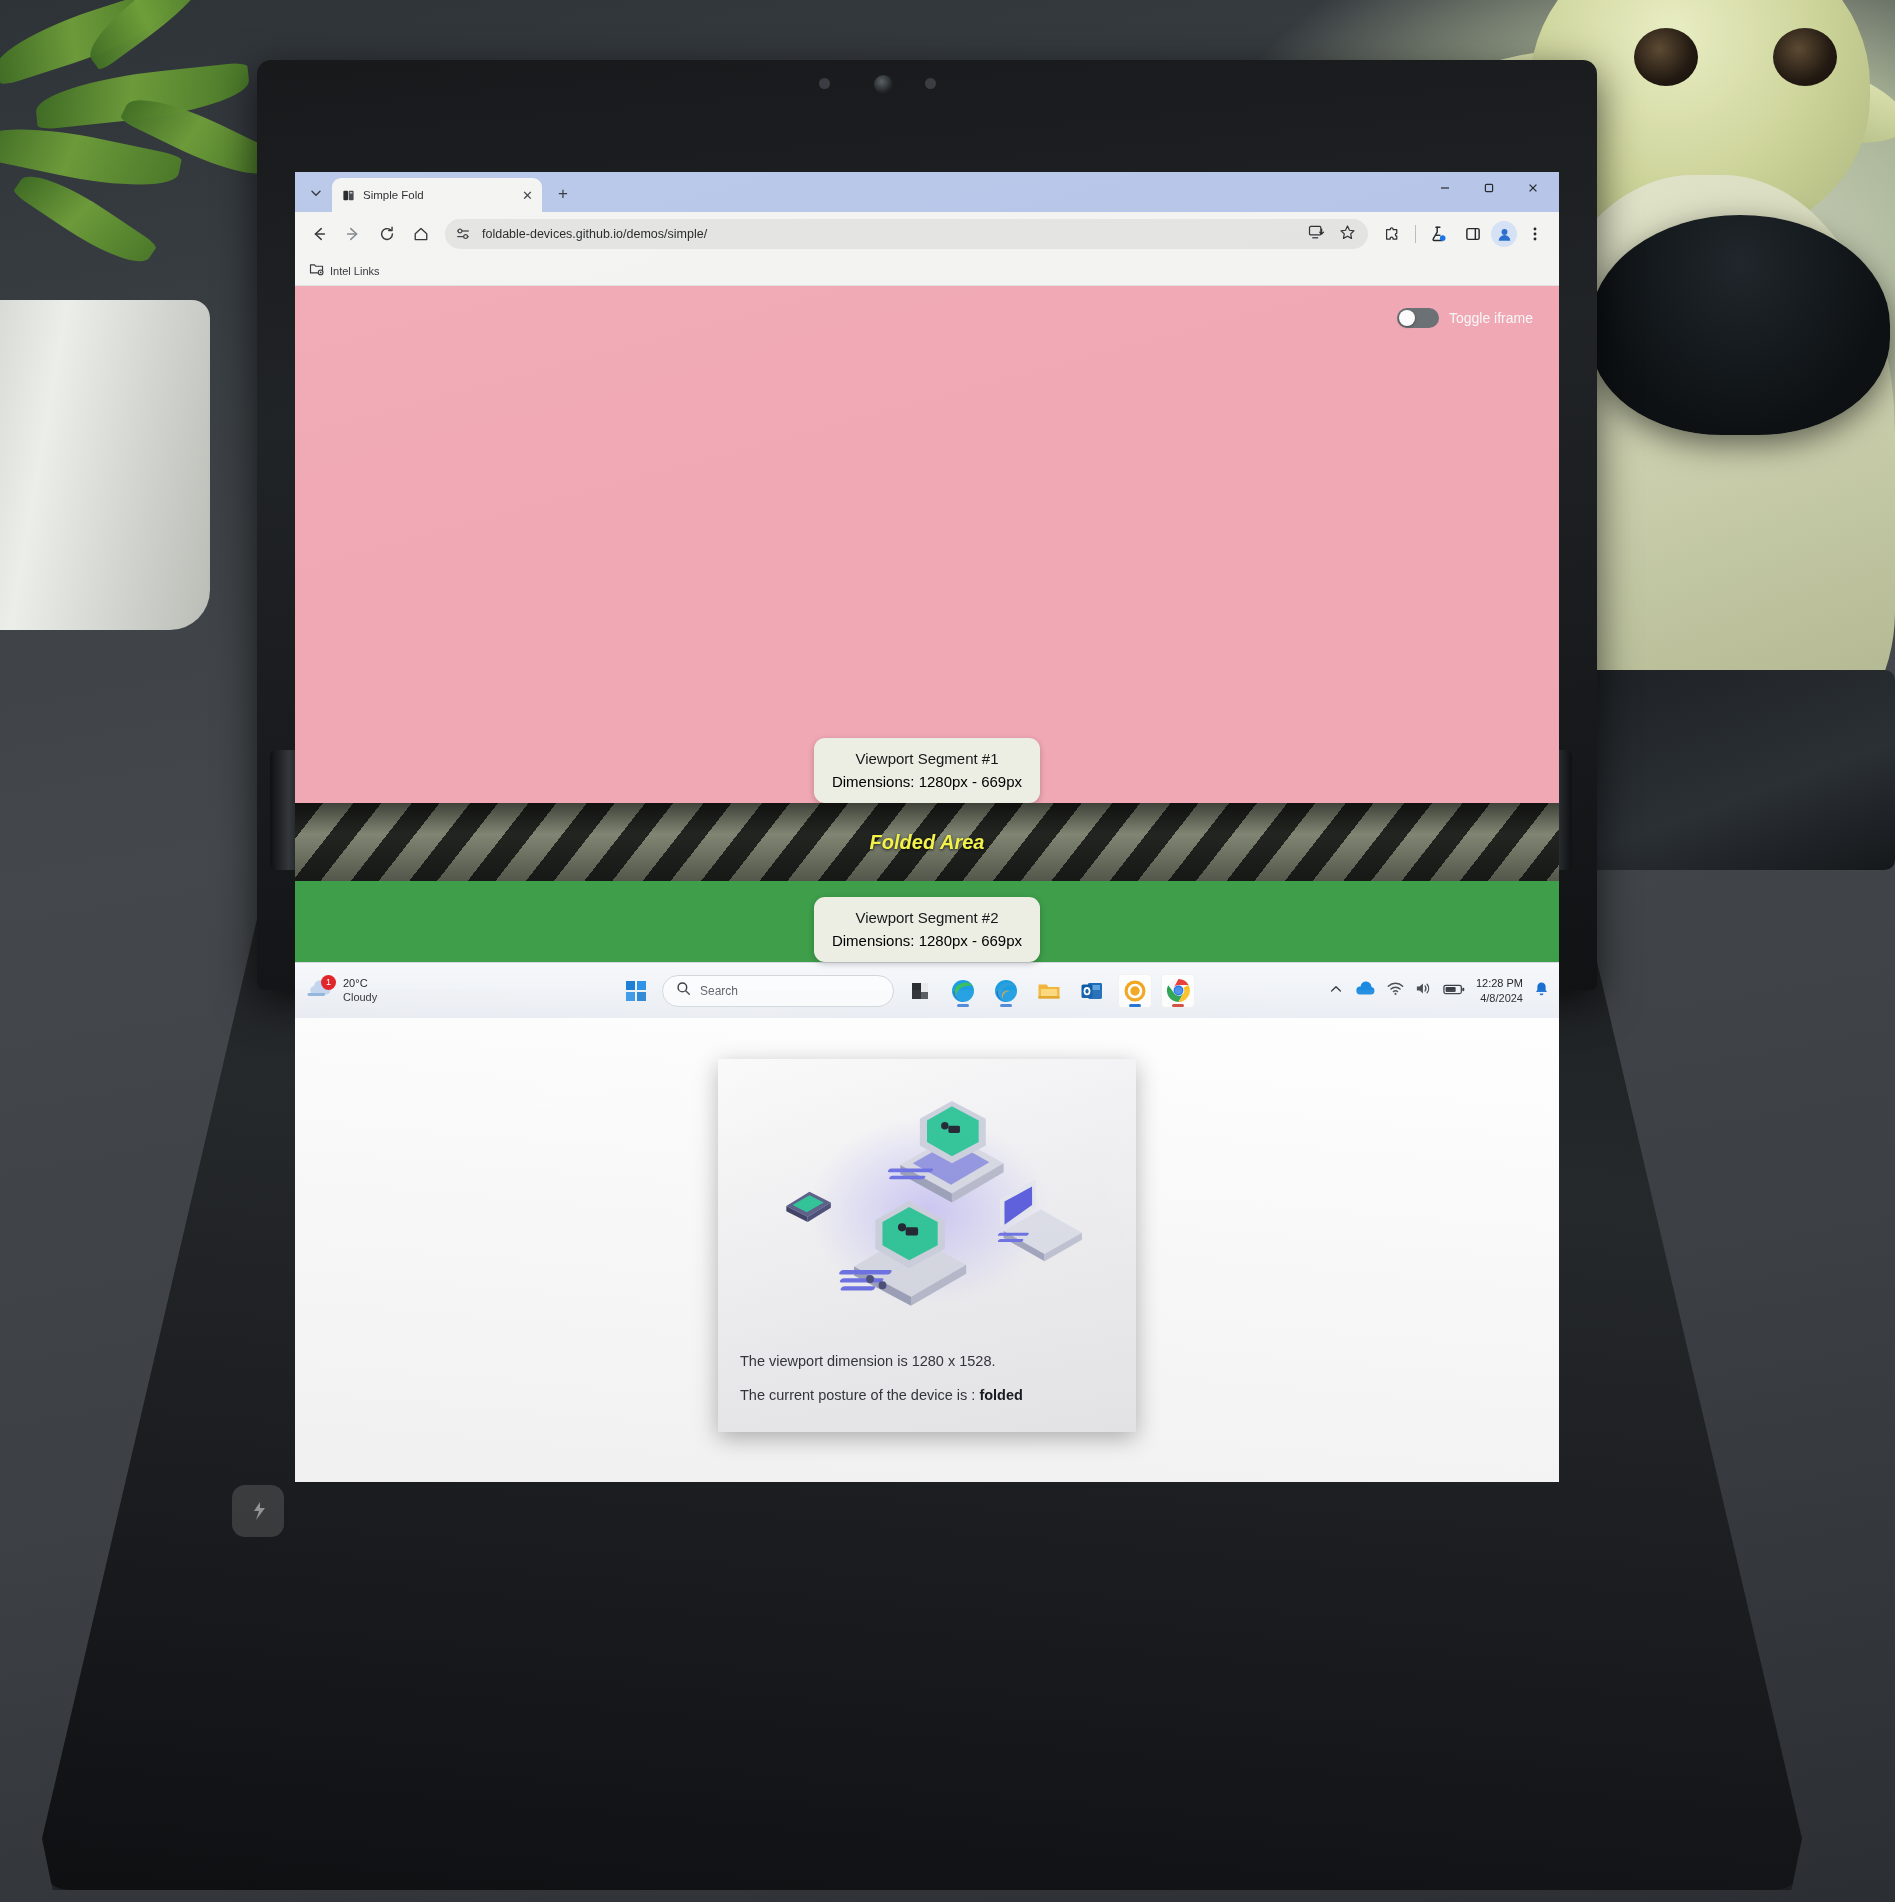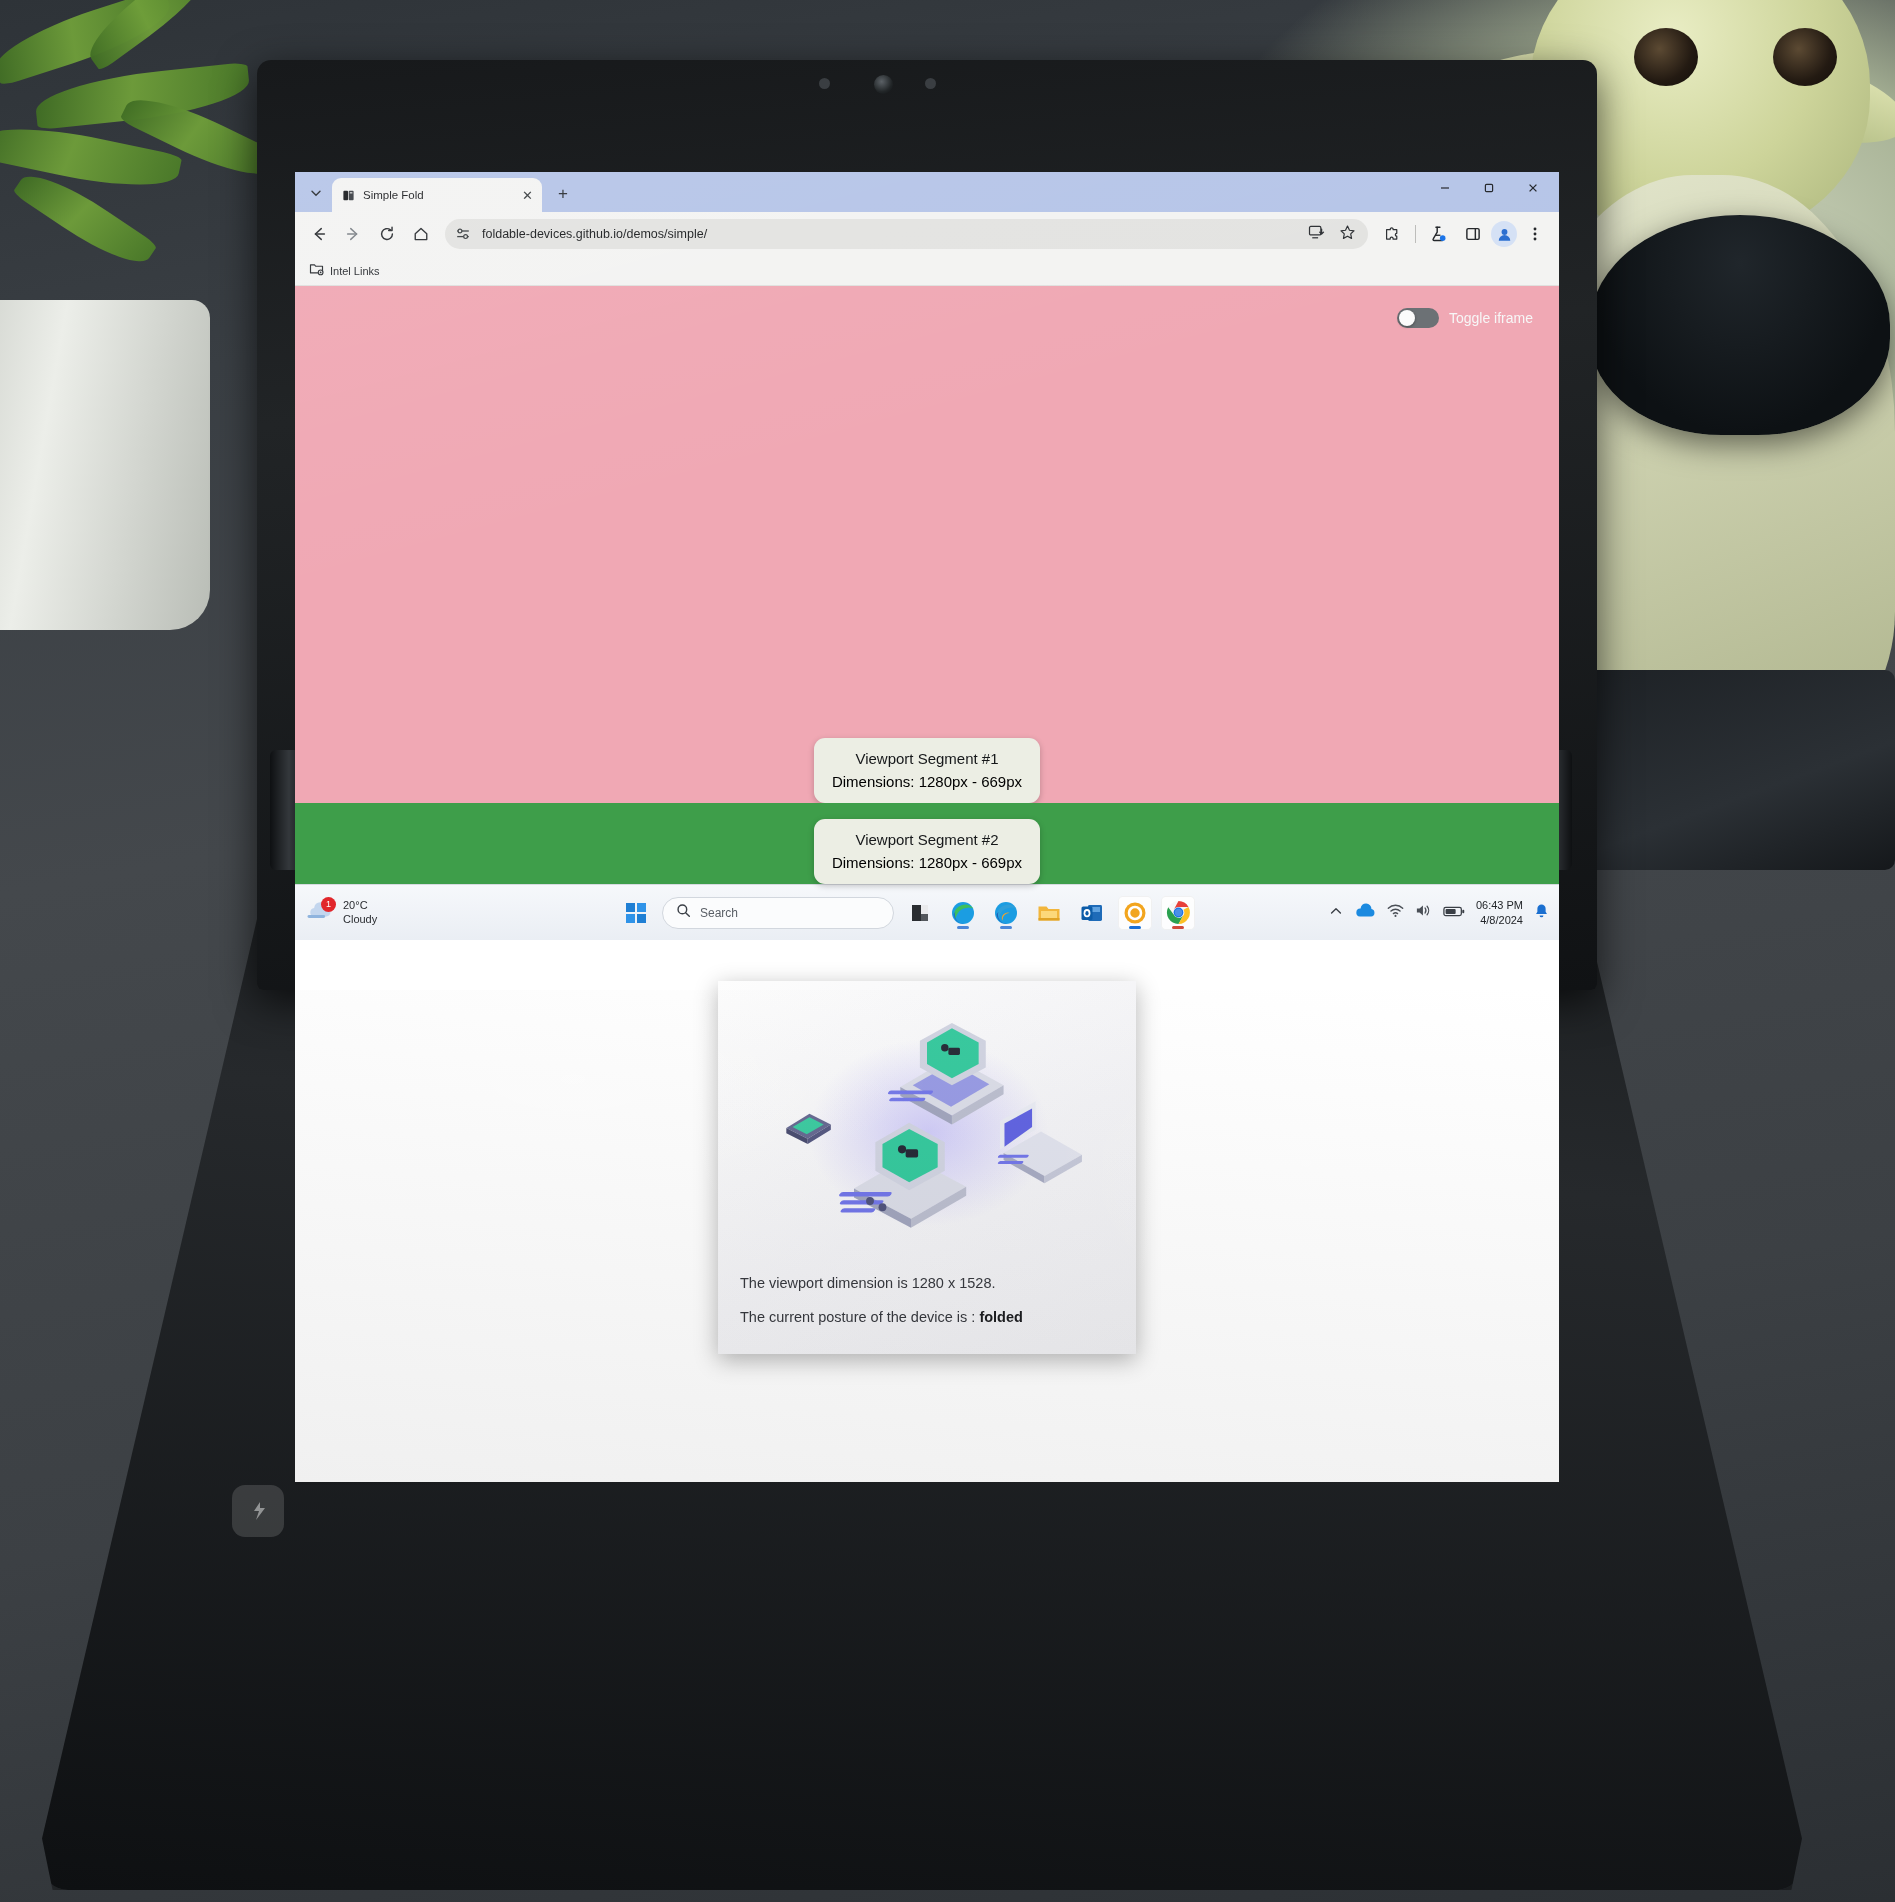--- a/index.html
+++ b/index.html
@@ -525,20 +525,23 @@
           <div class="l2">Dimensions: 1280px - 669px</div>
         </div>
         <div class="toggle-wrap">
           <div class="switch">
             <div class="knob"></div>
           </div>
           <span class="toggle-label">Toggle iframe</span>
         </div>
       </div>
 
+      <div class="fold-band">
+        <span class="fold-text">Folded Area</span>
+      </div>
 
       <div class="seg seg2">
         <div class="seg-label">
           <div class="l1">Viewport Segment #2</div>
           <div class="l2">Dimensions: 1280px - 669px</div>
         </div>
 
         <div class="device-card">
           <svg class="illus" viewBox="0 0 420 260">
             <defs>
@@ -729,21 +732,21 @@
             </svg>
           </span>
           <span>
             <svg width="22" height="13" viewBox="0 0 24 13">
               <rect x="1" y="2" width="19" height="9" rx="2" fill="none" stroke="#3a3f46" stroke-width="1.4"></rect>
               <rect x="2.8" y="3.8" width="11" height="5.4" rx="1" fill="#3a3f46"></rect>
               <rect x="21" y="4.6" width="2.2" height="3.8" rx="1" fill="#3a3f46"></rect>
             </svg>
           </span>
           <span class="tray-clock">
-            <span>06:43 PM</span><br>
+            <span>12:28 PM</span><br>
             <span>4/8/2024</span>
           </span>
           <span>
             <svg width="15" height="16" viewBox="0 0 16 17">
               <path d="M8 1.6 a4.4 4.4 0 0 1 4.4 4.4 v3.4 l1.4 2.2 h-11.6 l1.4 -2.2 V6 A4.4 4.4 0 0 1 8 1.6 Z" fill="#1b6fd0"></path>
               <path d="M6 13.2 a2 2 0 0 0 4 0 Z" fill="#1b6fd0"></path>
             </svg>
           </span>
         </div>
       </div>

